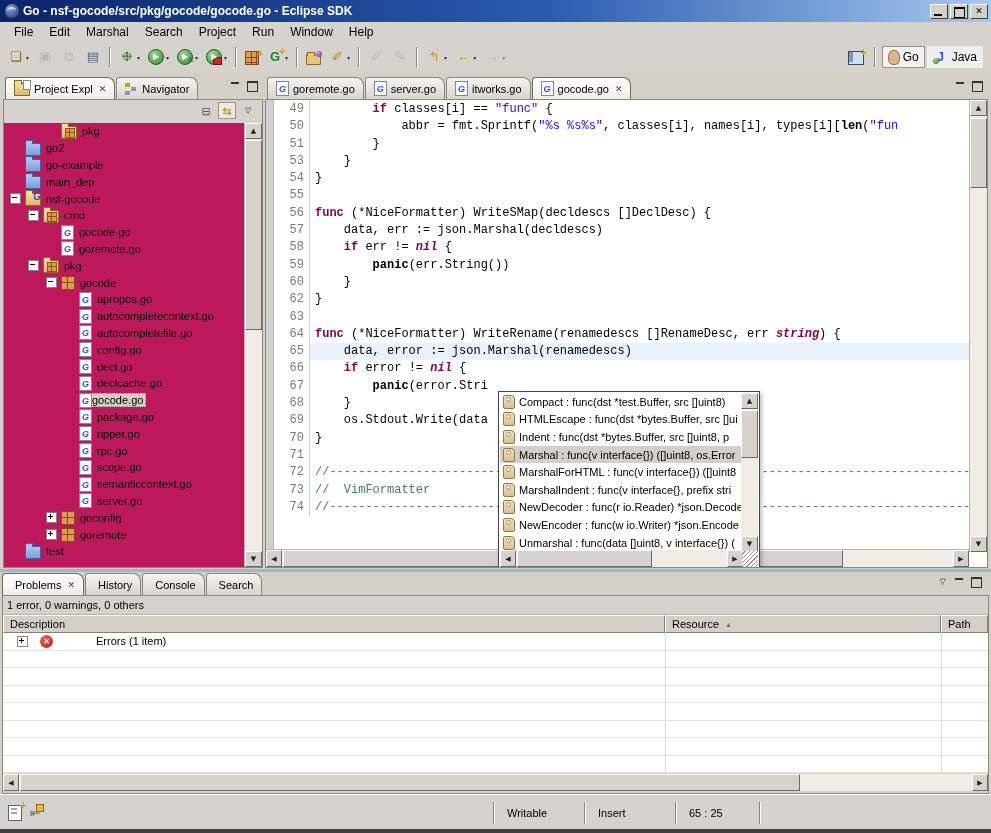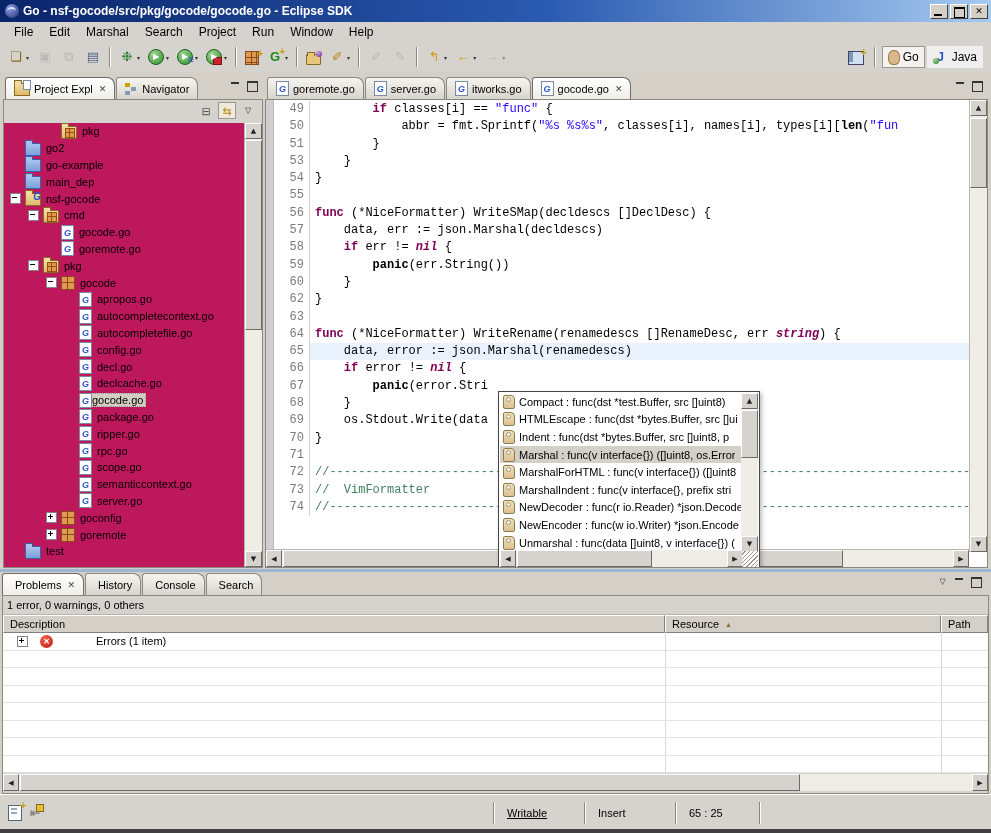--- a/index.html
+++ b/index.html
@@ -715,21 +715,21 @@
   </div>
 </div>
 
 <div class="statusbar">
   <div class="sb-iconbox">
     <span class="sico sico-newview"></span>
     <span class="sico sico-mark"></span>
   </div>
   <div class="spacer"></div>
   <span class="sb-sep"></span>
-  <span class="sb-field" style="width:65px;text-decoration:underline;">Writable</span>
+  <span class="sb-field" style="width:65px;">Writable</span>
   <span class="sb-sep"></span>
   <span class="sb-field" style="width:65px;">Insert</span>
   <span class="sb-sep"></span>
   <span class="sb-field" style="width:58px;">65 : 25</span>
   <span class="sb-sep"></span>
   <span style="width:230px;flex:none;"></span>
 </div>
 <div class="win-bottom"></div>
 
 </body></html>

